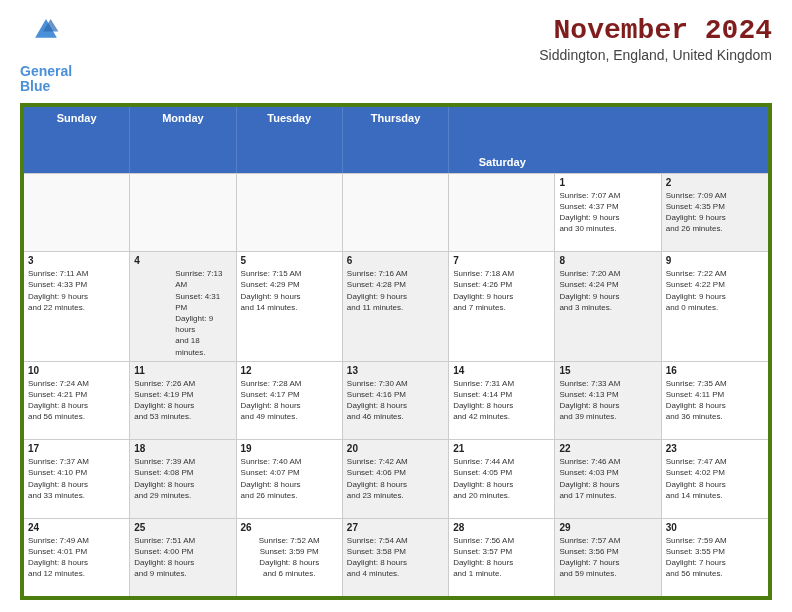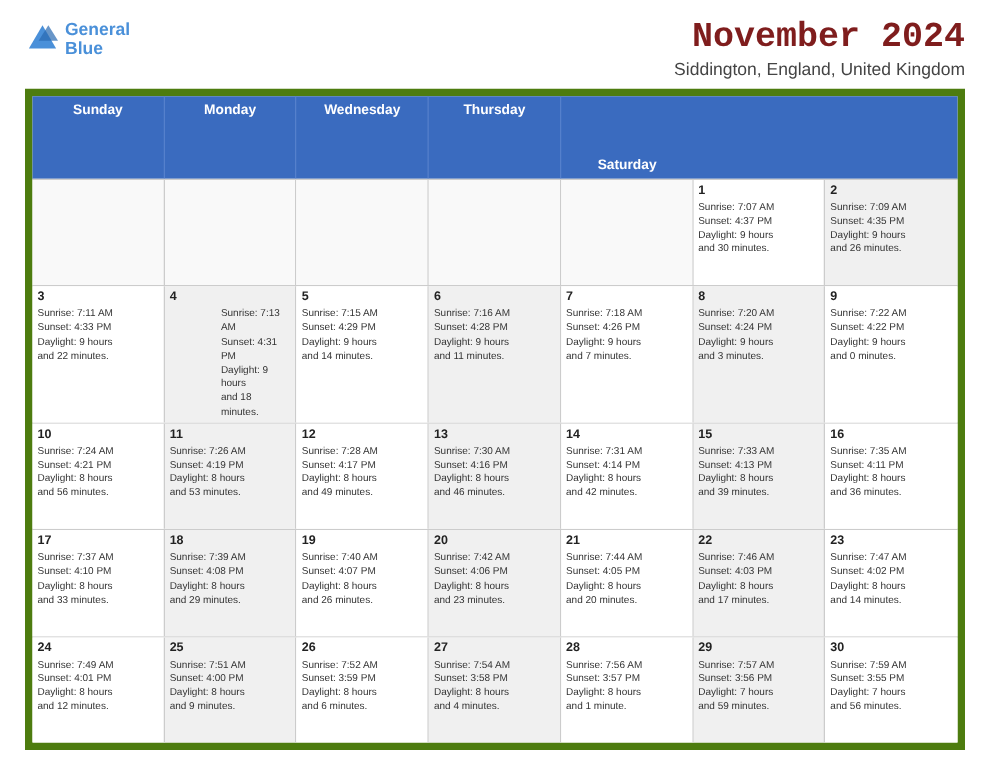--- a/index.html
+++ b/index.html
@@ -19,21 +19,22 @@
     }
     .header {
       display: flex;
       align-items: flex-start;
       justify-content: space-between;
       margin-bottom: 8px;
     }
     .logo {
       display: flex;
       align-items: center;
-      gap: 4px;
+      gap: 20px;
+      flex-direction: column;
     }
     .logo-text {
       font-size: 14px;
       font-weight: bold;
       color: #333;
       line-height: 1.1;
     }
     .logo-text span {
       color: #4a90d9;
     }
@@ -52,21 +53,21 @@
       font-family: Liberation Mono, monospace;
     }
     .subtitle {
       font-size: 14px;
       color: #444;
     }
     .calendar {
       flex: 1;
       display: flex;
       flex-direction: column;
-      border: 6px solid #4d7c0f;
+      border: 4px solid #4d7c0f;
     }
     .cal-header-row {
       display: grid;
       grid-template-columns: repeat(7, 1fr);
       background: #3a6bbf;
     }
     .cal-header-cell {
       color: #fff;
       font-size: 11px;
       font-weight: bold;
@@ -129,21 +130,21 @@
     <div class="title-block">
       <div class="main-title">November 2024</div>
       <div class="subtitle">Siddington, England, United Kingdom</div>
     </div>
   </div>
 
   <div class="calendar">
     <div class="cal-header-row">
     <div class="cal-header-cell">Sunday</div>
         <div class="cal-header-cell">Monday</div>
-        <div class="cal-header-cell">Wednesday</div>
+        <div class="cal-header-cell">Tuesday</div>
         <div class="cal-header-cell">Thursday</div>
         <div class="cal-header-cell">Saturday</div>
       </div>
     <div class="cal-body">
     <div class="cal-row">
           <div class="cal-cell empty"></div>
           <div class="cal-cell empty"></div>
           <div class="cal-cell empty"></div>
           <div class="cal-cell empty"></div>
           <div class="cal-cell empty"></div>
@@ -325,21 +326,21 @@
           </div>
           <div class="cal-cell shaded">
             <span class="day-num">25</span>
             <div class="cell-info" style="white-space: pre-line;">Sunrise: 7:51 AM
 Sunset: 4:00 PM
 Daylight: 8 hours
 and 9 minutes.</div>
           </div>
           <div class="cal-cell">
             <span class="day-num">26</span>
-            <div class="cell-info" style="white-space: pre-line;">Sunrise: 7:52 AM
+            <div class="cell-info" style="white-space: pre-line; text-align: center;">Sunrise: 7:52 AM
 Sunset: 3:59 PM
 Daylight: 8 hours
 and 6 minutes.</div>
           </div>
           <div class="cal-cell shaded">
             <span class="day-num">27</span>
             <div class="cell-info" style="white-space: pre-line;">Sunrise: 7:54 AM
 Sunset: 3:58 PM
 Daylight: 8 hours
 and 4 minutes.</div>

